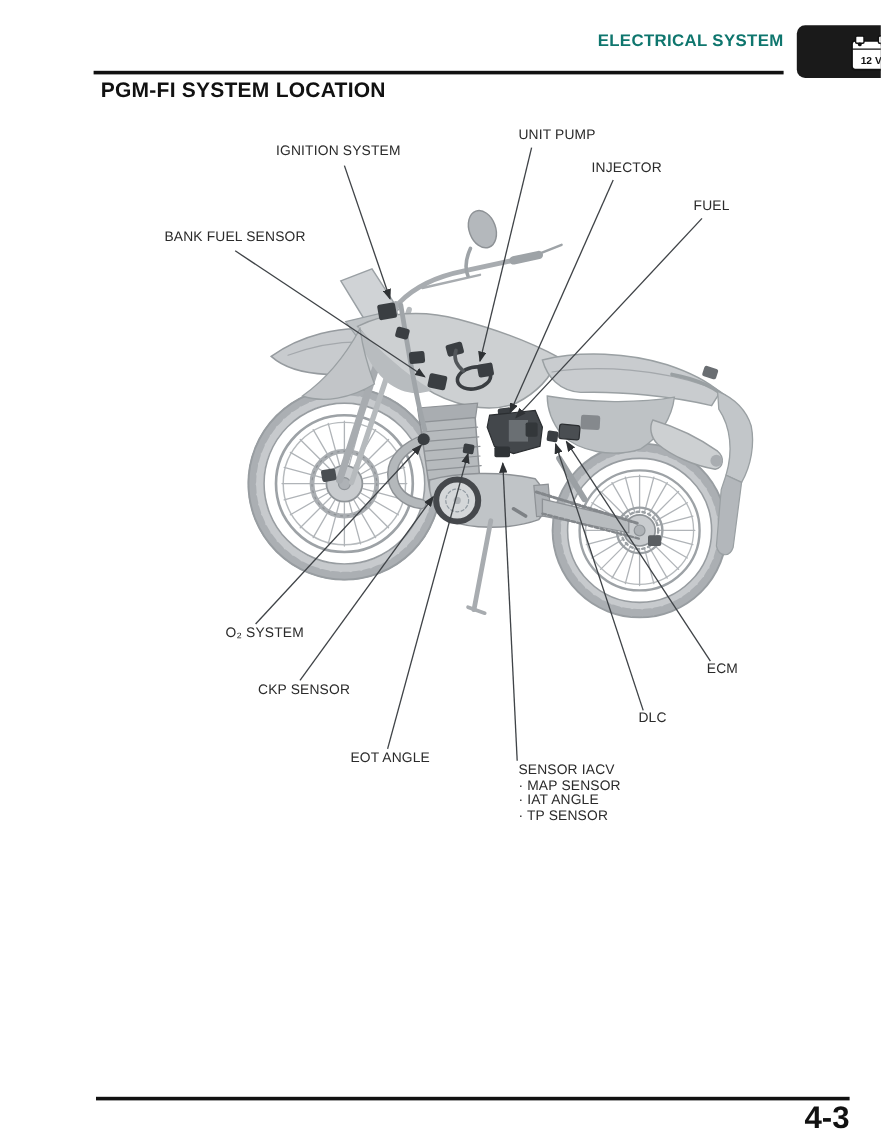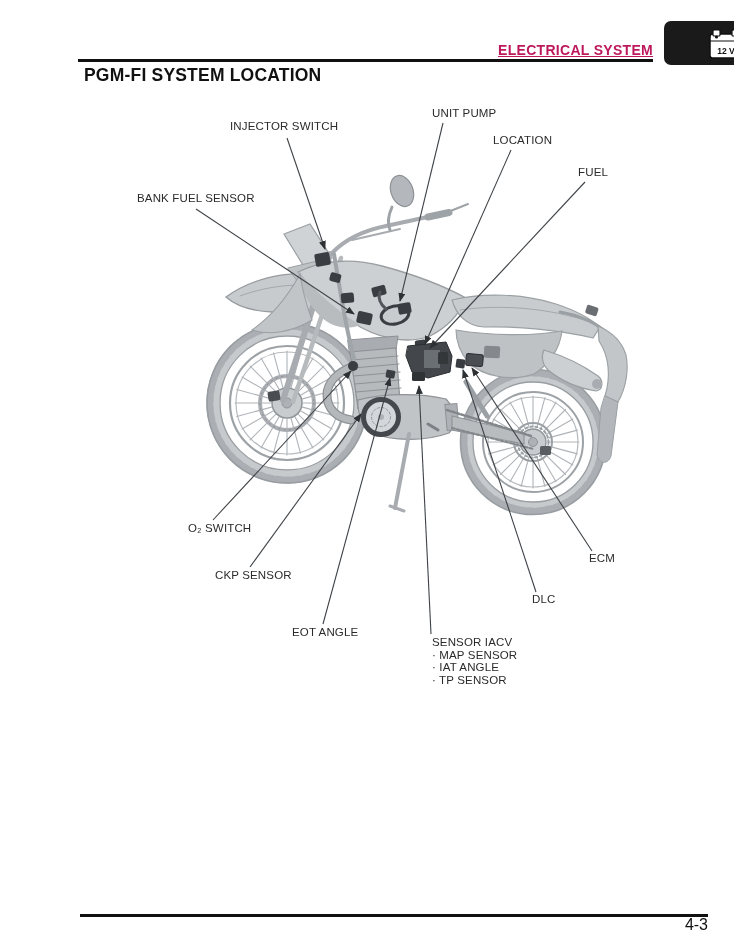--- a/index.html
+++ b/index.html
@@ -2,39 +2,39 @@
 <html><head>
 <meta charset="utf-8">
 <style>
   html,body{margin:0;padding:0;}
   body{
     width:734px;height:950px;position:relative;background:#ffffff;
     font-family:"Liberation Sans","DejaVu Sans",sans-serif;color:#1b1b1b;
     overflow:hidden;
   }
   .hdr-section{
-    position:absolute;top:42px;right:81px;font-size:14px;font-weight:bold;
-    letter-spacing:.3px;color:#be185d;z-index:3;text-decoration:underline;
+    position:absolute;top:25px;right:81px;font-size:14px;font-weight:bold;
+    letter-spacing:.3px;color:#0f766e;z-index:3;
   }
   .hdr-rule{
     position:absolute;left:78px;top:59px;width:575px;height:3px;background:#111;z-index:3;
   }
   .battery-badge{
     position:absolute;left:664px;top:21px;width:46px;height:44px;background:#1a1a1a;
     border-radius:7px;z-index:3;padding-left:39px;
   }
   .page-title{
     position:absolute;left:84px;top:65px;font-size:17.5px;font-weight:bold;
     letter-spacing:.2px;color:#111;z-index:3;
   }
   .ftr-rule{
     position:absolute;left:80px;top:914px;width:628px;height:3px;background:#111;z-index:3;
   }
   .page-number{
-    position:absolute;right:26px;top:916px;font-size:16px;font-weight:normal;color:#111;z-index:3;
+    position:absolute;right:26px;top:916px;font-size:26px;font-weight:bold;color:#111;z-index:3;
   }
   svg.art{position:absolute;left:0;top:0;z-index:1;}
   .lbl{
     position:absolute;font-size:11.5px;color:#2b2b2b;letter-spacing:.15px;
     white-space:nowrap;z-index:2;line-height:12.6px;
   }
   svg text{font-family:"Liberation Sans","DejaVu Sans",sans-serif;}
 </style>
 </head>
 <body>
@@ -212,26 +212,26 @@
     <line x1="196" y1="209" x2="354" y2="314" marker-end="url(#arr)"></line>
     <line x1="213" y1="520" x2="351" y2="371" marker-end="url(#arr)"></line>
     <line x1="250" y1="567" x2="361" y2="414" marker-end="url(#arr)"></line>
     <line x1="323" y1="624" x2="390" y2="378" marker-end="url(#arr)"></line>
     <line x1="431" y1="634" x2="419" y2="386" marker-end="url(#arr)"></line>
     <line x1="536" y1="592" x2="463" y2="370" marker-end="url(#arr)"></line>
     <line x1="592" y1="551" x2="472" y2="368" marker-end="url(#arr)"></line>
   </g>
 </svg>
 
-<div class="lbl" style="left:230px;top:120px">INJECTOR SWITCH</div>
+<div class="lbl" style="left:230px;top:120px">IGNITION SYSTEM</div>
 <div class="lbl" style="left:432px;top:107px">UNIT PUMP</div>
-<div class="lbl" style="left:493px;top:134px">LOCATION</div>
+<div class="lbl" style="left:493px;top:134px">INJECTOR</div>
 <div class="lbl" style="left:578px;top:166px">FUEL</div>
 <div class="lbl" style="left:137px;top:192px">BANK FUEL SENSOR</div>
-<div class="lbl" style="left:188px;top:522px">O₂ SWITCH</div>
+<div class="lbl" style="left:188px;top:522px">O₂ SYSTEM</div>
 <div class="lbl" style="left:215px;top:569px">CKP SENSOR</div>
 <div class="lbl" style="left:292px;top:626px">EOT ANGLE</div>
 
 <div class="lbl" style="left:432px;top:636px">
   <div>SENSOR IACV</div>
   <div>· MAP SENSOR</div>
   <div>· IAT ANGLE</div>
   <div>· TP SENSOR</div>
 </div>
 

